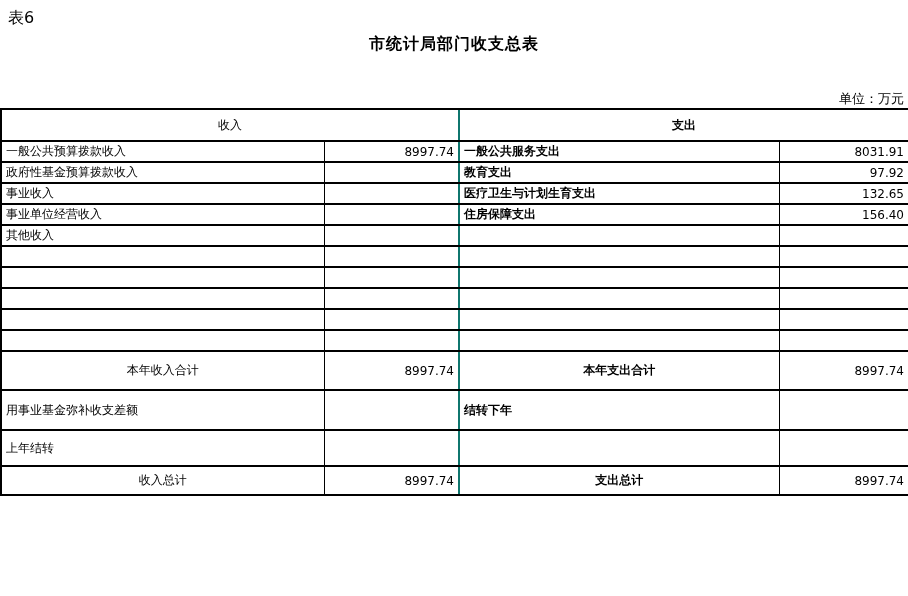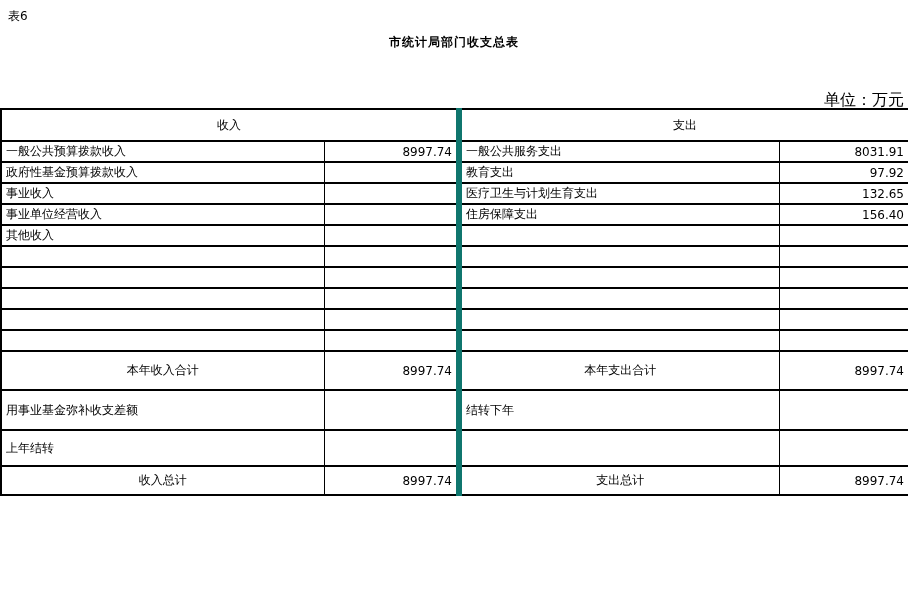--- a/index.html
+++ b/index.html
@@ -15,37 +15,37 @@
   .page {
     position: relative;
     width: 908px;
     height: 596px;
     background: #fff;
   }
   .table-label {
     position: absolute;
     left: 8px;
     top: 8px;
-    font-size: 12px;
+    font-size: 16px;
   }
   .doc-title {
     position: absolute;
     top: 34px;
     left: 0;
     width: 100%;
     text-align: center;
-    font-size: 12px;
+    font-size: 16px;
     font-weight: bold;
     letter-spacing: 1px;
   }
   .unit-note {
     position: absolute;
     top: 90px;
     right: 4px;
-    font-size: 16px;
+    font-size: 13px;
   }
   table.budget {
     position: absolute;
     top: 108px;
     left: 0;
     width: 908px;
     border-collapse: collapse;
     table-layout: fixed;
     border: 2px solid #000;
   }
@@ -56,21 +56,22 @@
     border-left: 1px solid #000;
     border-right: 1px solid #000;
     font-size: 12px;
     font-weight: normal;
     padding: 0 4px;
     overflow: hidden;
     white-space: nowrap;
     vertical-align: middle;
   }
   table.budget .mid {
-    border-left: 6px solid #0f766e;
+    border-left: 2px solid #0f766e;
+    font-weight: bold;
   }
   .c { text-align: center; }
   .l { text-align: left; }
   .r { text-align: right; }
   tr.h-group { height: 32px; }
   tr.h-cols  { height: 48px; }
   tr.data    { height: 21px; }
   tr.subtotal{ height: 39px; }
   tr.adj1    { height: 40px; }
   tr.adj2    { height: 36px; }

